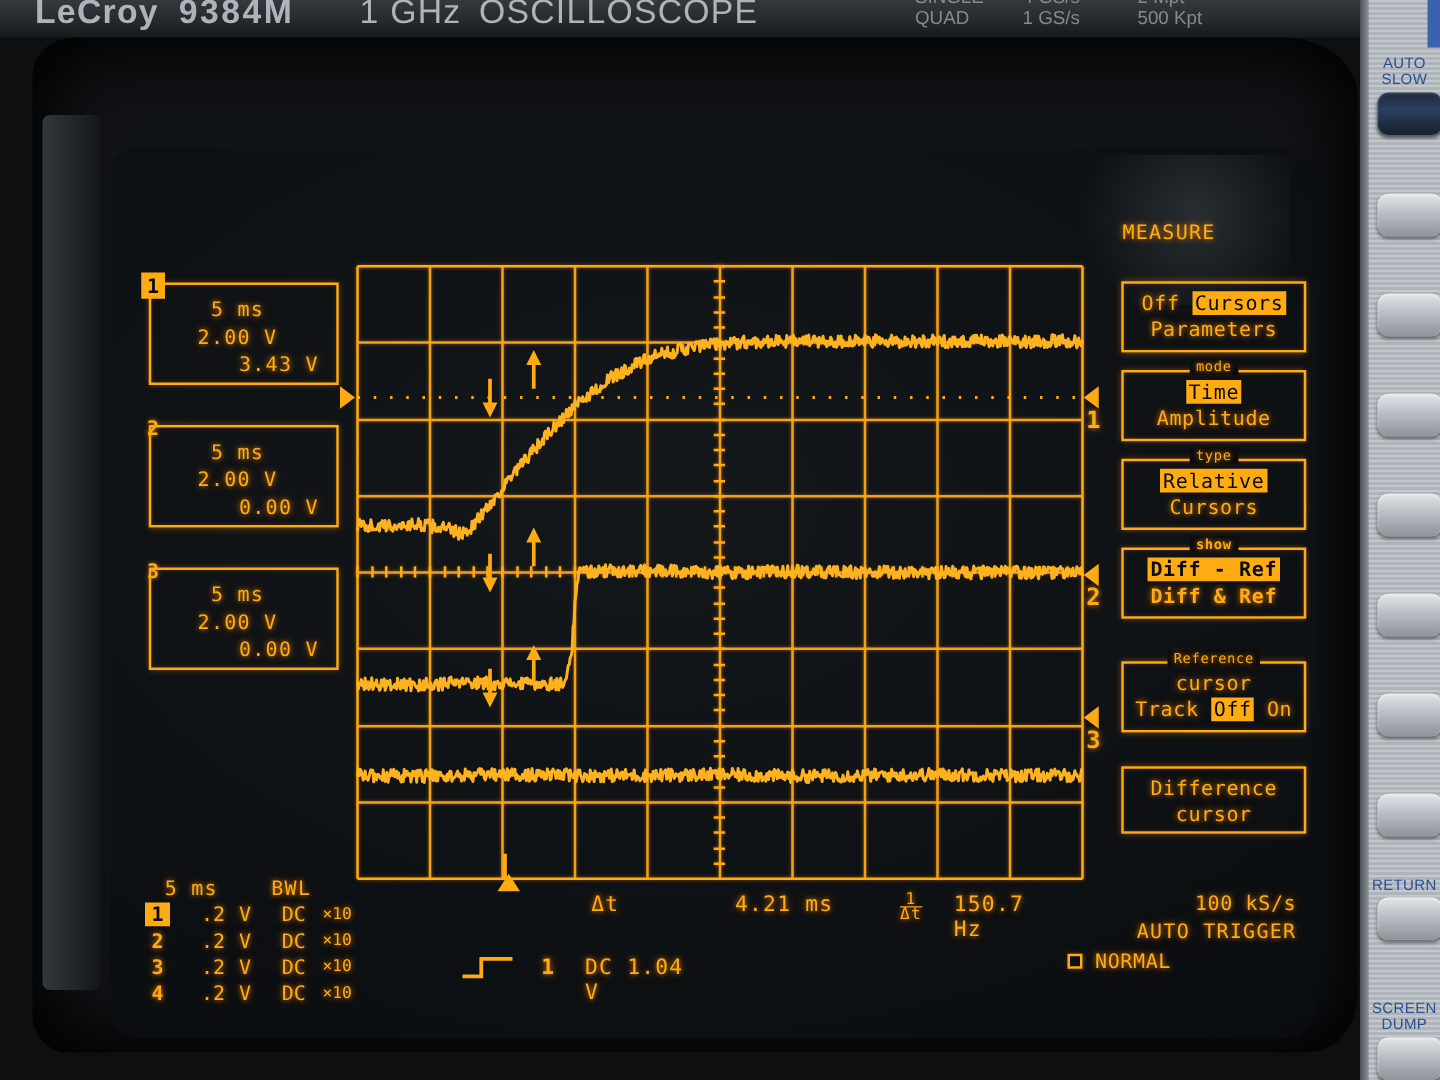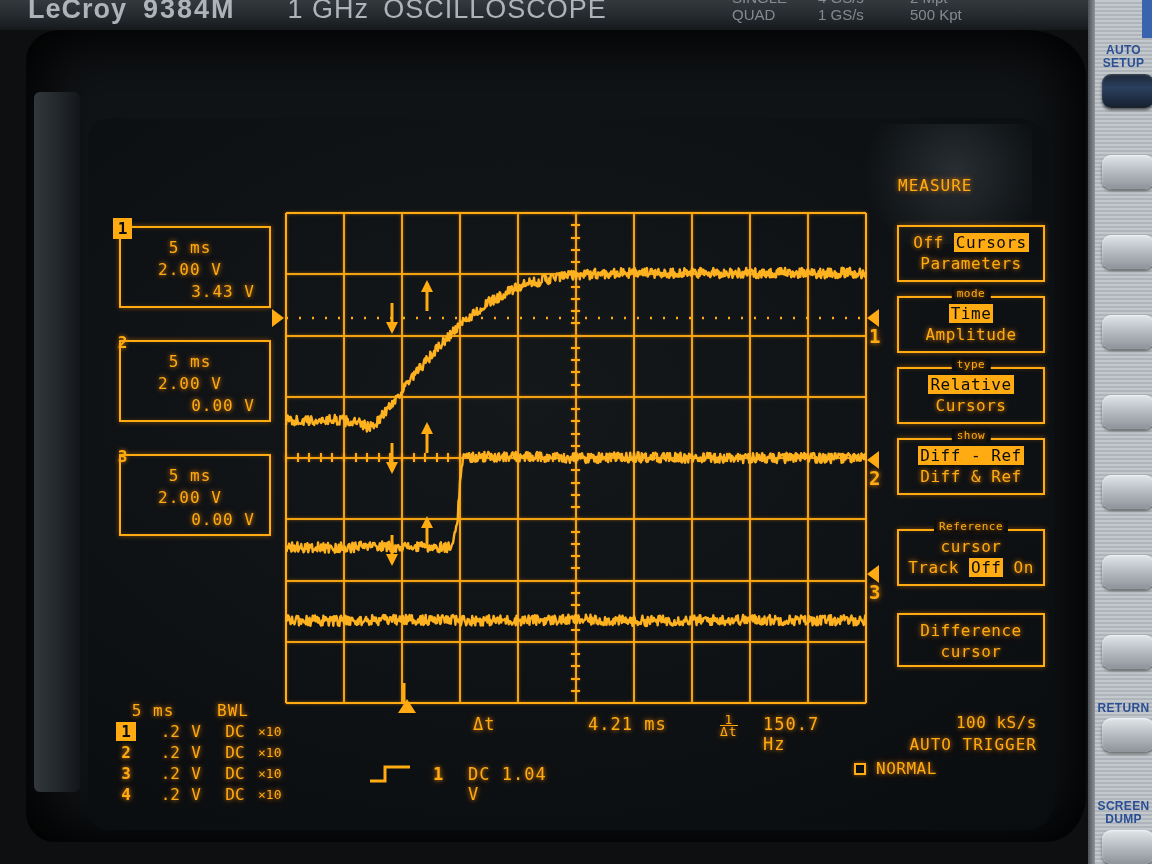--- a/index.html
+++ b/index.html
@@ -116,21 +116,21 @@
   #measure-title{ position:absolute; left:810px; top:58px; font-size:16px; letter-spacing:1px; }
   .menu{ position:absolute; width:148px; padding:5px 6px 6px; }
   .menu .hdr{
     position:absolute; left:50%; transform:translateX(-50%); top:-11px;
     background:#0a0d0f; padding:0 5px; font-size:11px; letter-spacing:.5px; white-space:nowrap;
   }
   .menu .row{ font-size:16px; line-height:21px; letter-spacing:.5px; white-space:nowrap; text-align:center; }
   #menu-mode-src{ left:809px; top:107px; }
   #menu-mode{ left:809px; top:178px; }
   #menu-type{ left:809px; top:249px; }
-  #menu-show{ left:809px; top:320px; }
+  #menu-show{ left:809px; top:320px;font-weight:bold; }
   #menu-refcur{ left:809px; top:411px; width:148px; }
   #menu-diffcur{ left:809px; top:495px; width:148px; height:54px; }
 
   
   #chan-table{ position:absolute; left:28px; top:582px; font-size:16px; line-height:21px; }
   #chan-table .thead{ display:flex; }
   #chan-table .thead .a{ width:74px; text-align:center; letter-spacing:1px; }
   #chan-table .thead .b{ width:86px; text-align:center; letter-spacing:1px; }
   #chan-table .trow{ display:flex; align-items:center; }
   #chan-table .cidx{ width:20px; height:19px; text-align:center; font-weight:700; font-size:16px; line-height:19px; }
@@ -161,21 +161,21 @@
     position:absolute; right:0; top:0; width:64px; height:864px;
     background:
       repeating-linear-gradient(180deg, #c3c8cc 0px, #c3c8cc 2px, #aeb4b9 2px, #aeb4b9 4px);
   }
   #right-bezel::before{
     content:""; position:absolute; left:0; top:0; width:7px; height:864px;
     background:linear-gradient(90deg,#4c5257,#8d9398);
   }
   .bz-label{
     position:absolute; left:7px; width:57px; text-align:center;
-    font-family:"Liberation Sans", sans-serif; font-size:12px; font-weight:700;
+    font-family:"Liberation Sans", sans-serif; font-size:12px; font-weight:400;
     color:#2b4f94; line-height:13px; letter-spacing:.3px;
   }
   .bz-btn{
     position:absolute; left:14px; width:52px; height:34px;
     background:linear-gradient(180deg,#1d2838 0%,#2b3f5e 40%,#16202e 100%);
     border-radius:9px;
     box-shadow:0 2px 3px rgba(0,0,0,.6), inset 0 1px 2px rgba(255,255,255,.18);
   }
   .bz-btn.grey{
     background:linear-gradient(180deg,#e2e6e9 0%,#b9bfc5 45%,#8d9398 100%);
@@ -519,21 +519,21 @@
       </div>
 
     </div>
   </div>
 
   <div id="right-bezel">
     <div id="blue-strip"></div>
 
     <div class="bz-label" style="top:44px;">
       <div>AUTO</div>
-      <div>SETUP</div>
+      <div>SLOW</div>
     </div>
     <div class="bz-btn" style="top:74px;"></div>
 
     <div class="bz-btn grey" style="top:155px;"></div>
     <div class="bz-btn grey" style="top:235px;"></div>
     <div class="bz-btn grey" style="top:315px;"></div>
     <div class="bz-btn grey" style="top:395px;"></div>
     <div class="bz-btn grey" style="top:475px;"></div>
     <div class="bz-btn grey" style="top:555px;"></div>
     <div class="bz-btn grey" style="top:635px;"></div>

